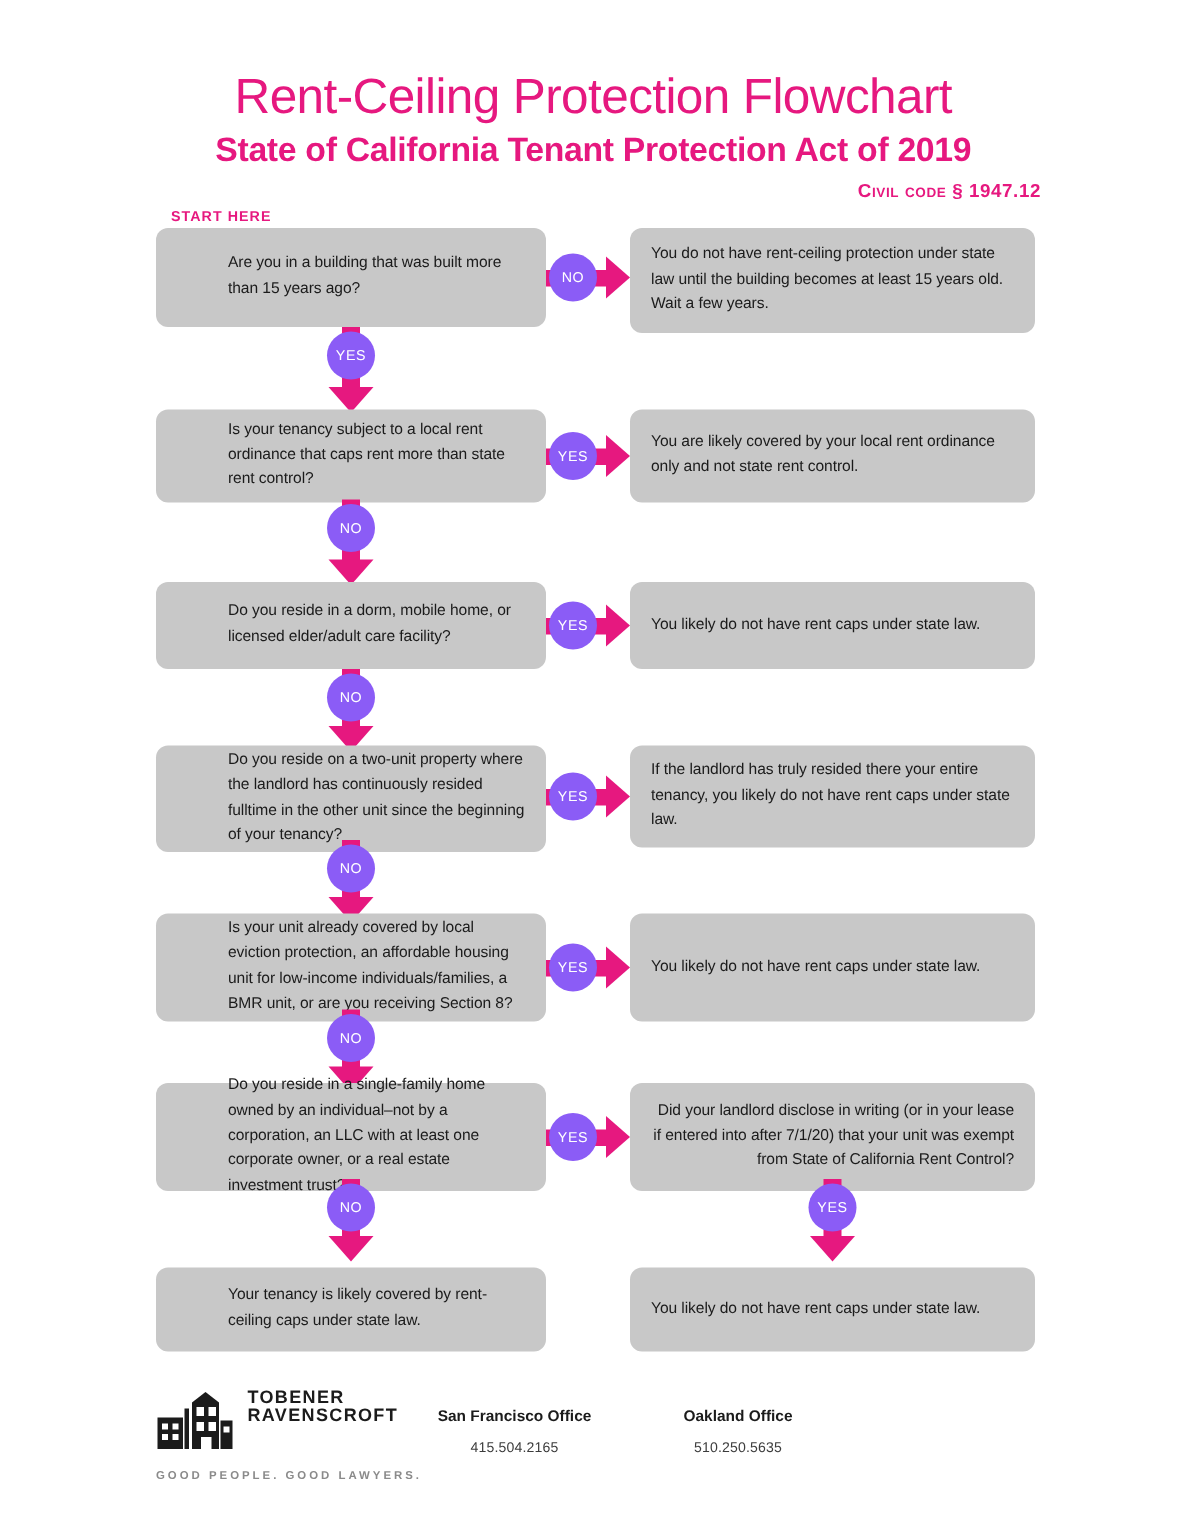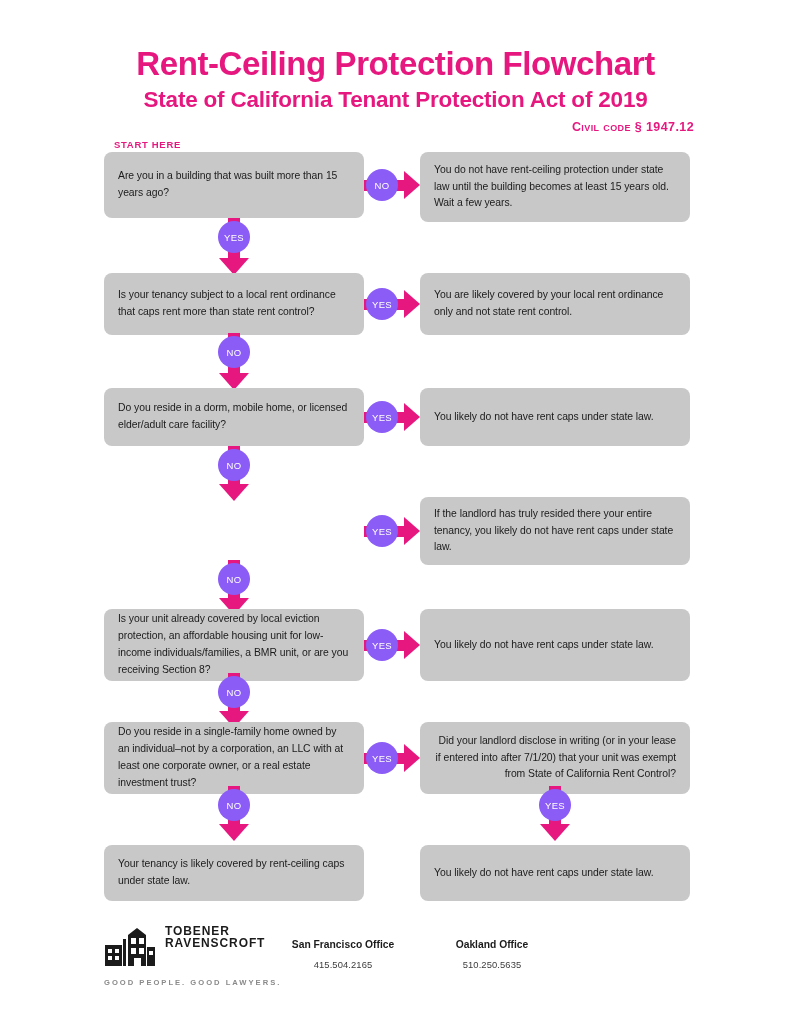--- a/index.html
+++ b/index.html
@@ -14,21 +14,21 @@
     width: 791px;
     height: 1024px;
     background: #ffffff;
     overflow: hidden;
   }
 
   
   .header { position: absolute; left: 0; top: 46px; width: 791px; text-align: center; }
   .title {
     font-size: 33px;
-    font-weight: bold;
+    font-weight: normal;
     color: #e6187f;
     letter-spacing: -0.4px;
     line-height: 1.12;
   }
   .subtitle {
     font-size: 22.5px;
     font-weight: bold;
     color: #e6187f;
     letter-spacing: -0.2px;
     margin-top: 3px;
@@ -67,21 +67,21 @@
     display: flex;
     align-items: center;
   }
   .node .txt {
     padding: 0 14px;
     font-size: 10.4px;
     line-height: 1.62;
     color: #1b1b1b;
     letter-spacing: -0.05px;
   }
-  .col-l { left: 104px; width: 260px; }
+  .col-l { left: 104px; width: 260px; padding-left: 34px; }
   .col-r { left: 420px; width: 270px; }
 
   
   .conn { position: absolute; }
 
   
   .h-arrow { height: 34px; }
   .h-arrow .shaft {
     position: absolute;
     left: 0; top: 12px;
@@ -225,20 +225,23 @@
     </div>
     <div class="node col-r" style="top:388px; height:58px;">
       <div class="txt">You likely do not have rent caps under state law.</div>
     </div>
     <div class="conn v-arrow" style="left:217px; top:446px; height:54px;">
       <div class="shaft" style="height:40px;"></div>
       <div class="head" style="top:38px;"></div>
       <div class="badge" style="left:1px; top:3px;">NO</div>
     </div>
 
+    <div class="node col-l" style="top:497px; height:71px;">
+      <div class="txt">Do you reside on a two-unit property where the landlord has continuously resided fulltime in the other unit since the beginning of your tenancy?</div>
+    </div>
     <div class="conn h-arrow" style="left:364px; top:514px; width:56px;">
       <div class="shaft" style="width:42px;"></div>
       <div class="head" style="left:40px;"></div>
       <div class="badge" style="left:2px; top:1px;">YES</div>
     </div>
     <div class="node col-r" style="top:497px; height:68px;">
       <div class="txt">If the landlord has truly resided there your entire tenancy, you likely do not have rent caps under state law.</div>
     </div>
     <div class="conn v-arrow" style="left:217px; top:560px; height:54px;">
       <div class="shaft" style="height:40px;"></div>

